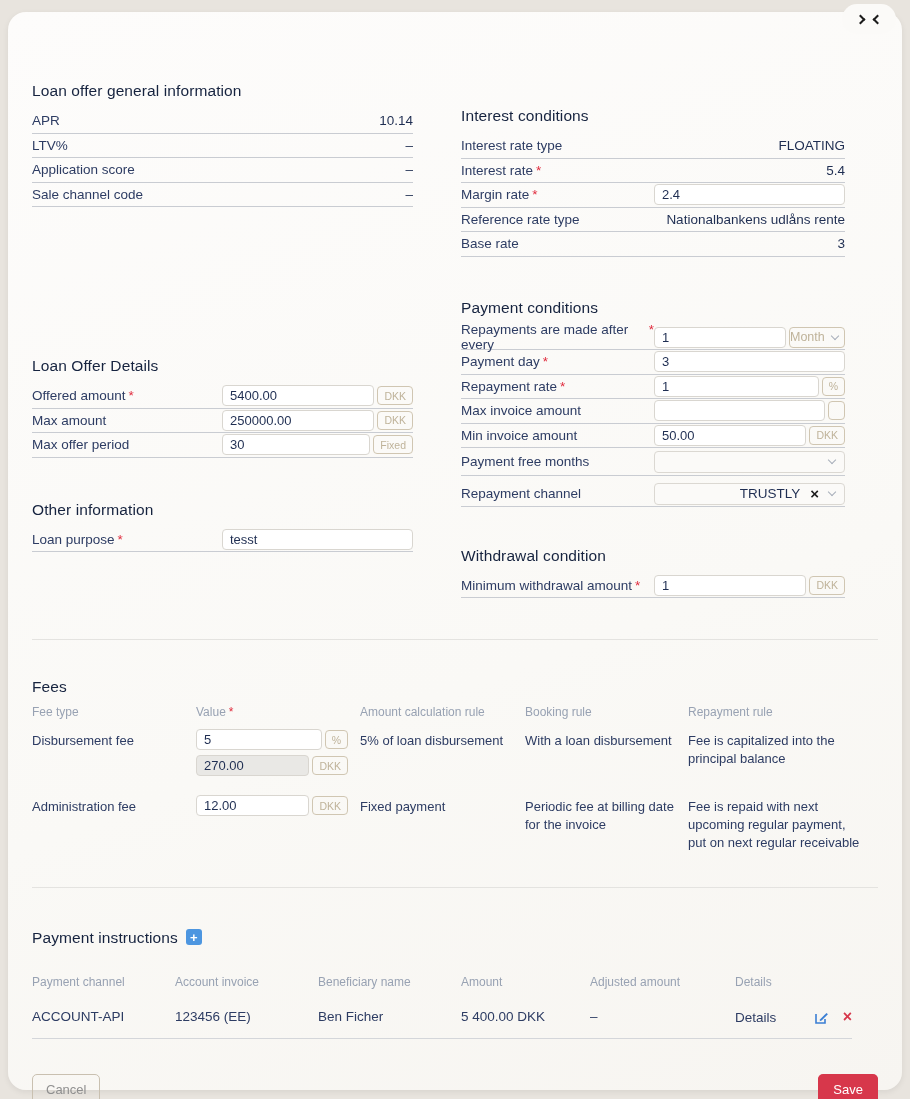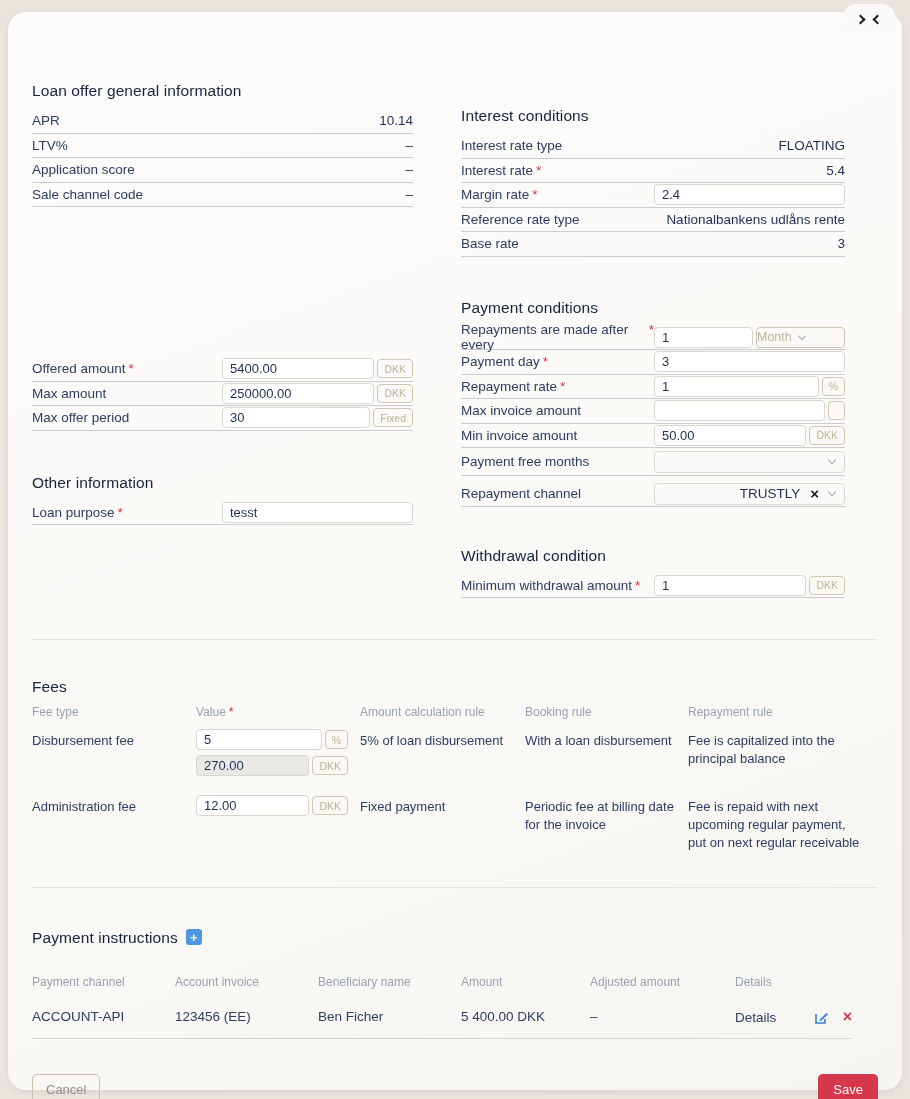--- a/index.html
+++ b/index.html
@@ -48,21 +48,21 @@
     font-size:10.5px; display:flex; align-items:center; padding:0 6px; flex:none;
     background:transparent;
   }
   .sfx.empty{ width:17px; padding:0; }
   .sel{
     flex:1; height:22px; border:1px solid #dbd8d2; border-radius:4px;
     background:#fbfaf8; display:flex; align-items:center; justify-content:flex-end;
     gap:10px; padding:0 9px; font-size:13.5px; color:#1f2e52;
   }
   .month-sel{
-    flex:none; width:89px; height:21px; border:1px solid #d0c6b2; border-radius:4px;
+    flex:none; width:56px; height:21px; border:1px solid #d0c6b2; border-radius:4px;
     color:#bfb39a; font-size:12.5px; display:flex; align-items:center;
     justify-content:flex-start; gap:7px; background:transparent;
   }
   .chev{ width:6px; height:6px; border-right:1.5px solid #a7aeba; border-bottom:1.5px solid #a7aeba; transform:rotate(45deg); margin-top:-3px; flex:none; }
   .clear-x{ font-size:15px; font-weight:700; color:#1c1c1c; line-height:1; cursor:pointer; }
   .divider{ border:none; border-top:1px solid #e4e3e0; margin:0; }
   .gray{ color:#98a2b3; font-size:12px; }
   
   .fees-grid{ display:grid; grid-template-columns:164px 164px 165px 163px 1fr; align-items:start; }
   .fees-grid .hd{ padding-bottom:10px; display:flex; gap:3px; }
@@ -124,20 +124,23 @@
           <span class="lbl">Application score</span>
           <span class="val">–</span>
         </div>
         <div class="row">
           <span class="lbl">Sale channel code</span>
           <span class="val">–</span>
         </div>
       </section>
 
       <section class="mt-offer">
+        <div class="sec-head">
+            <span class="sec-title">Loan Offer Details</span>
+          </div>
         <div class="row">
           <span class="lbl">
               <span>Offered amount</span>
               <span class="req">*</span>
             </span>
           <div class="ctl">
             <input class="inp" value="5400.00" style="">
             <span class="sfx">DKK</span>
           </div>
         </div>

